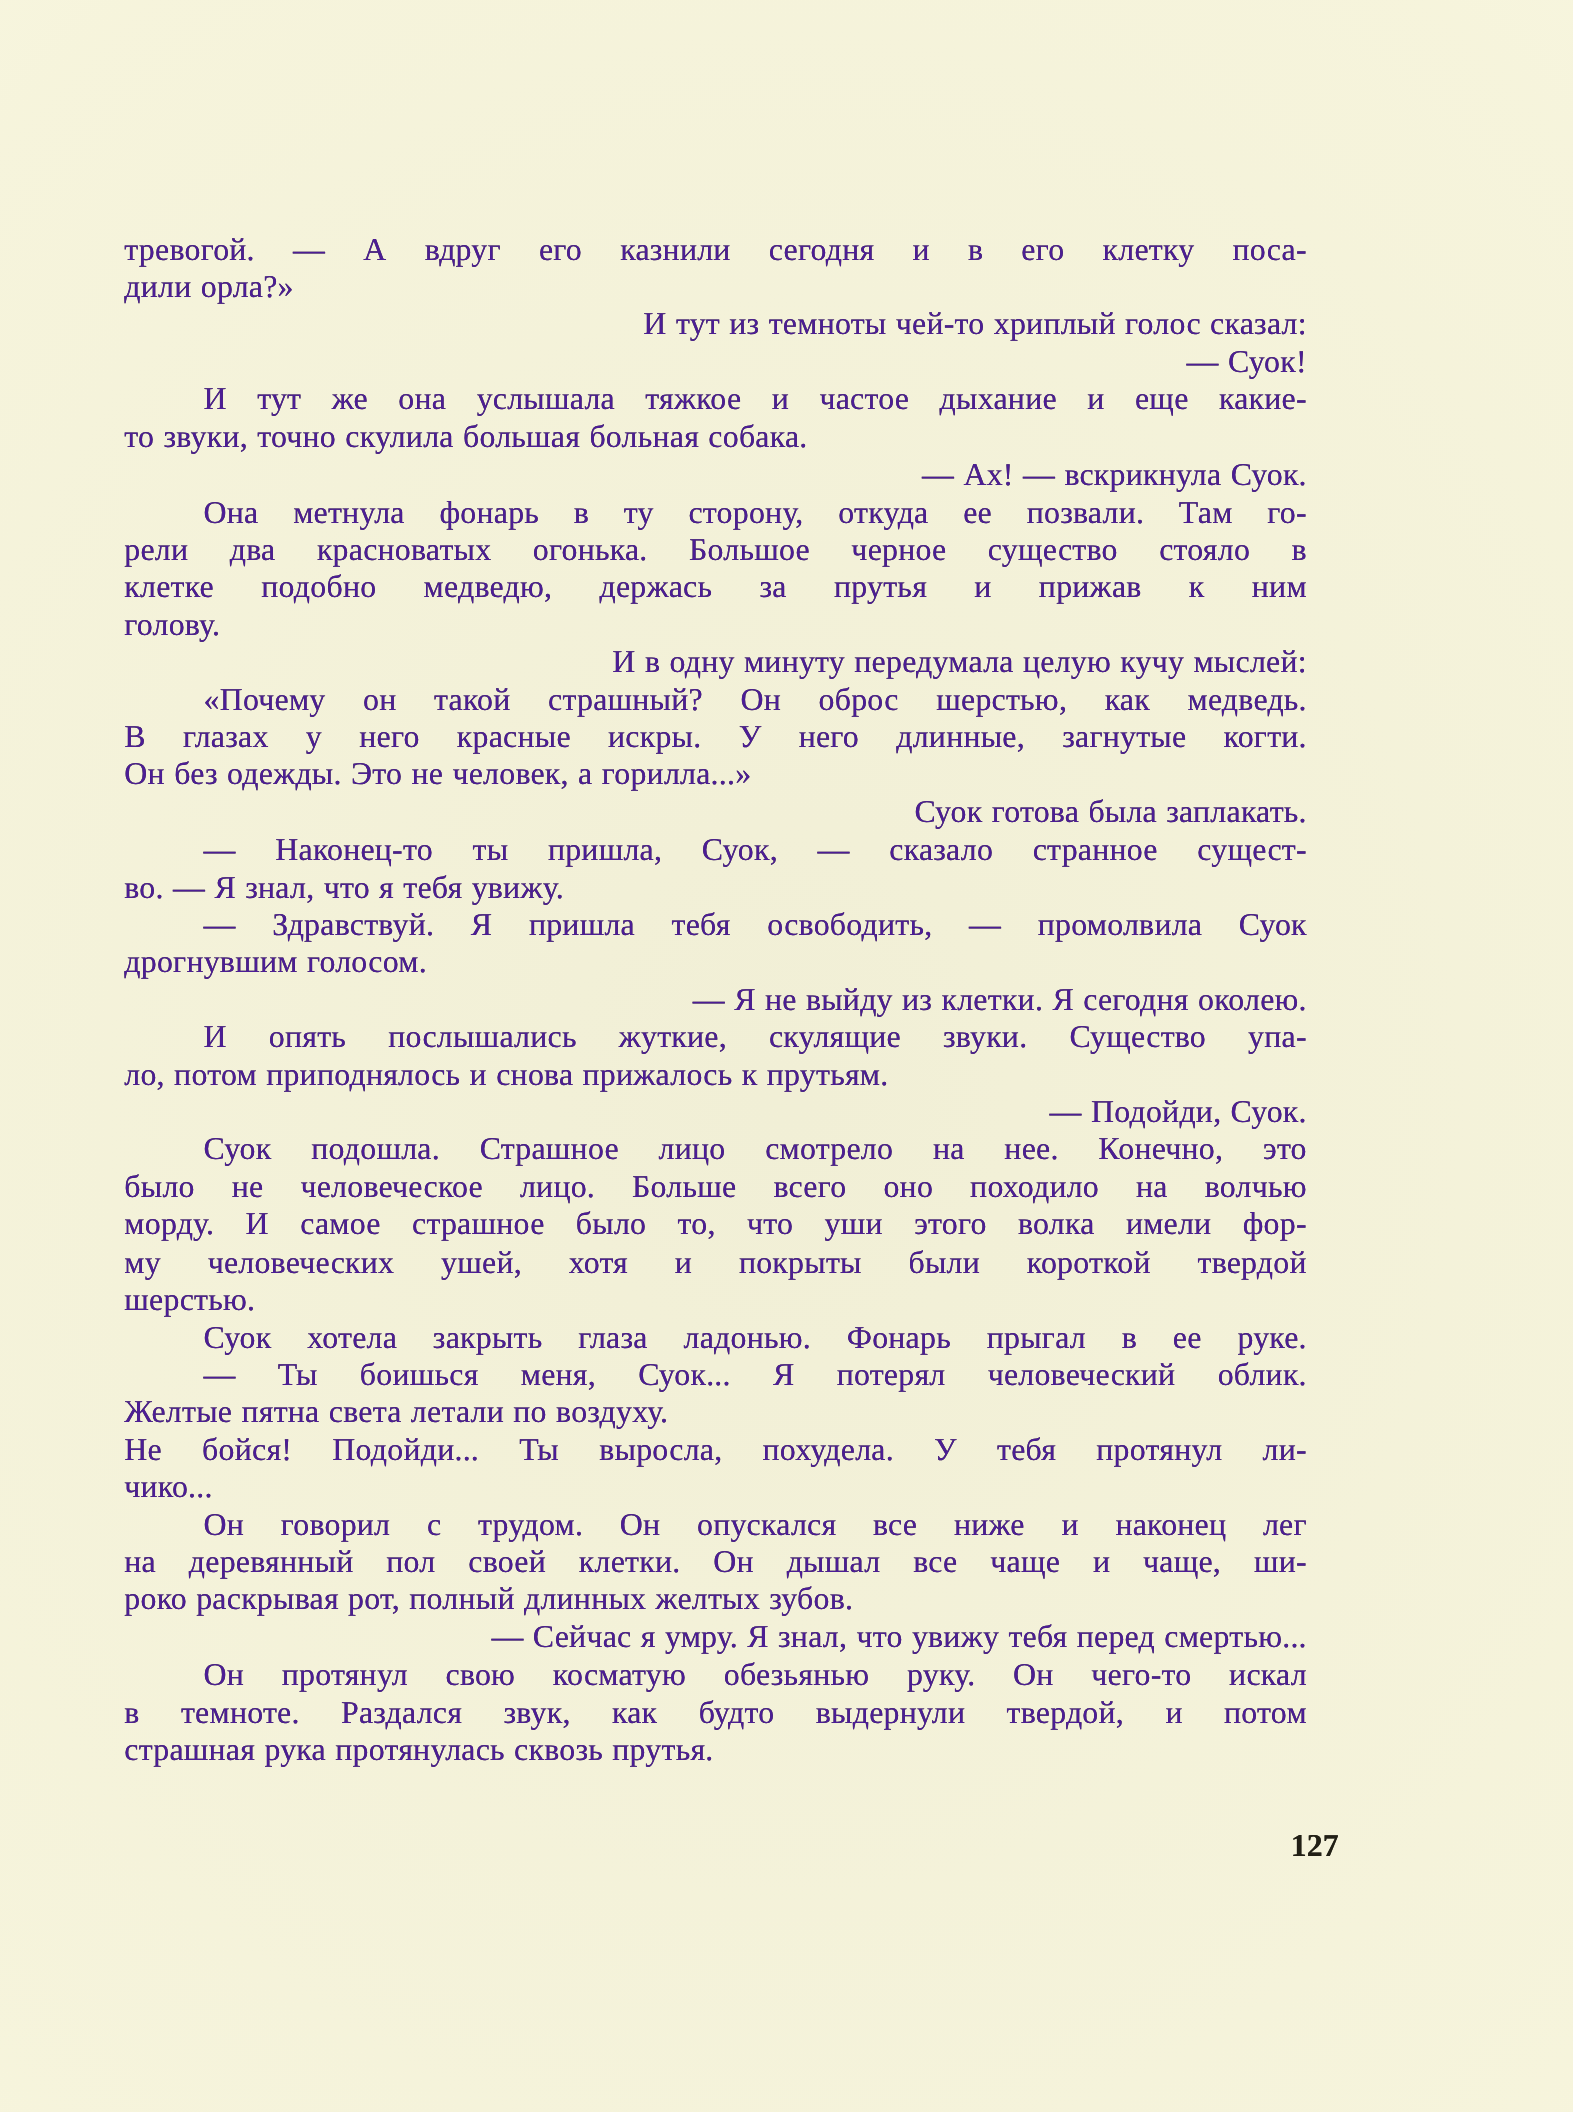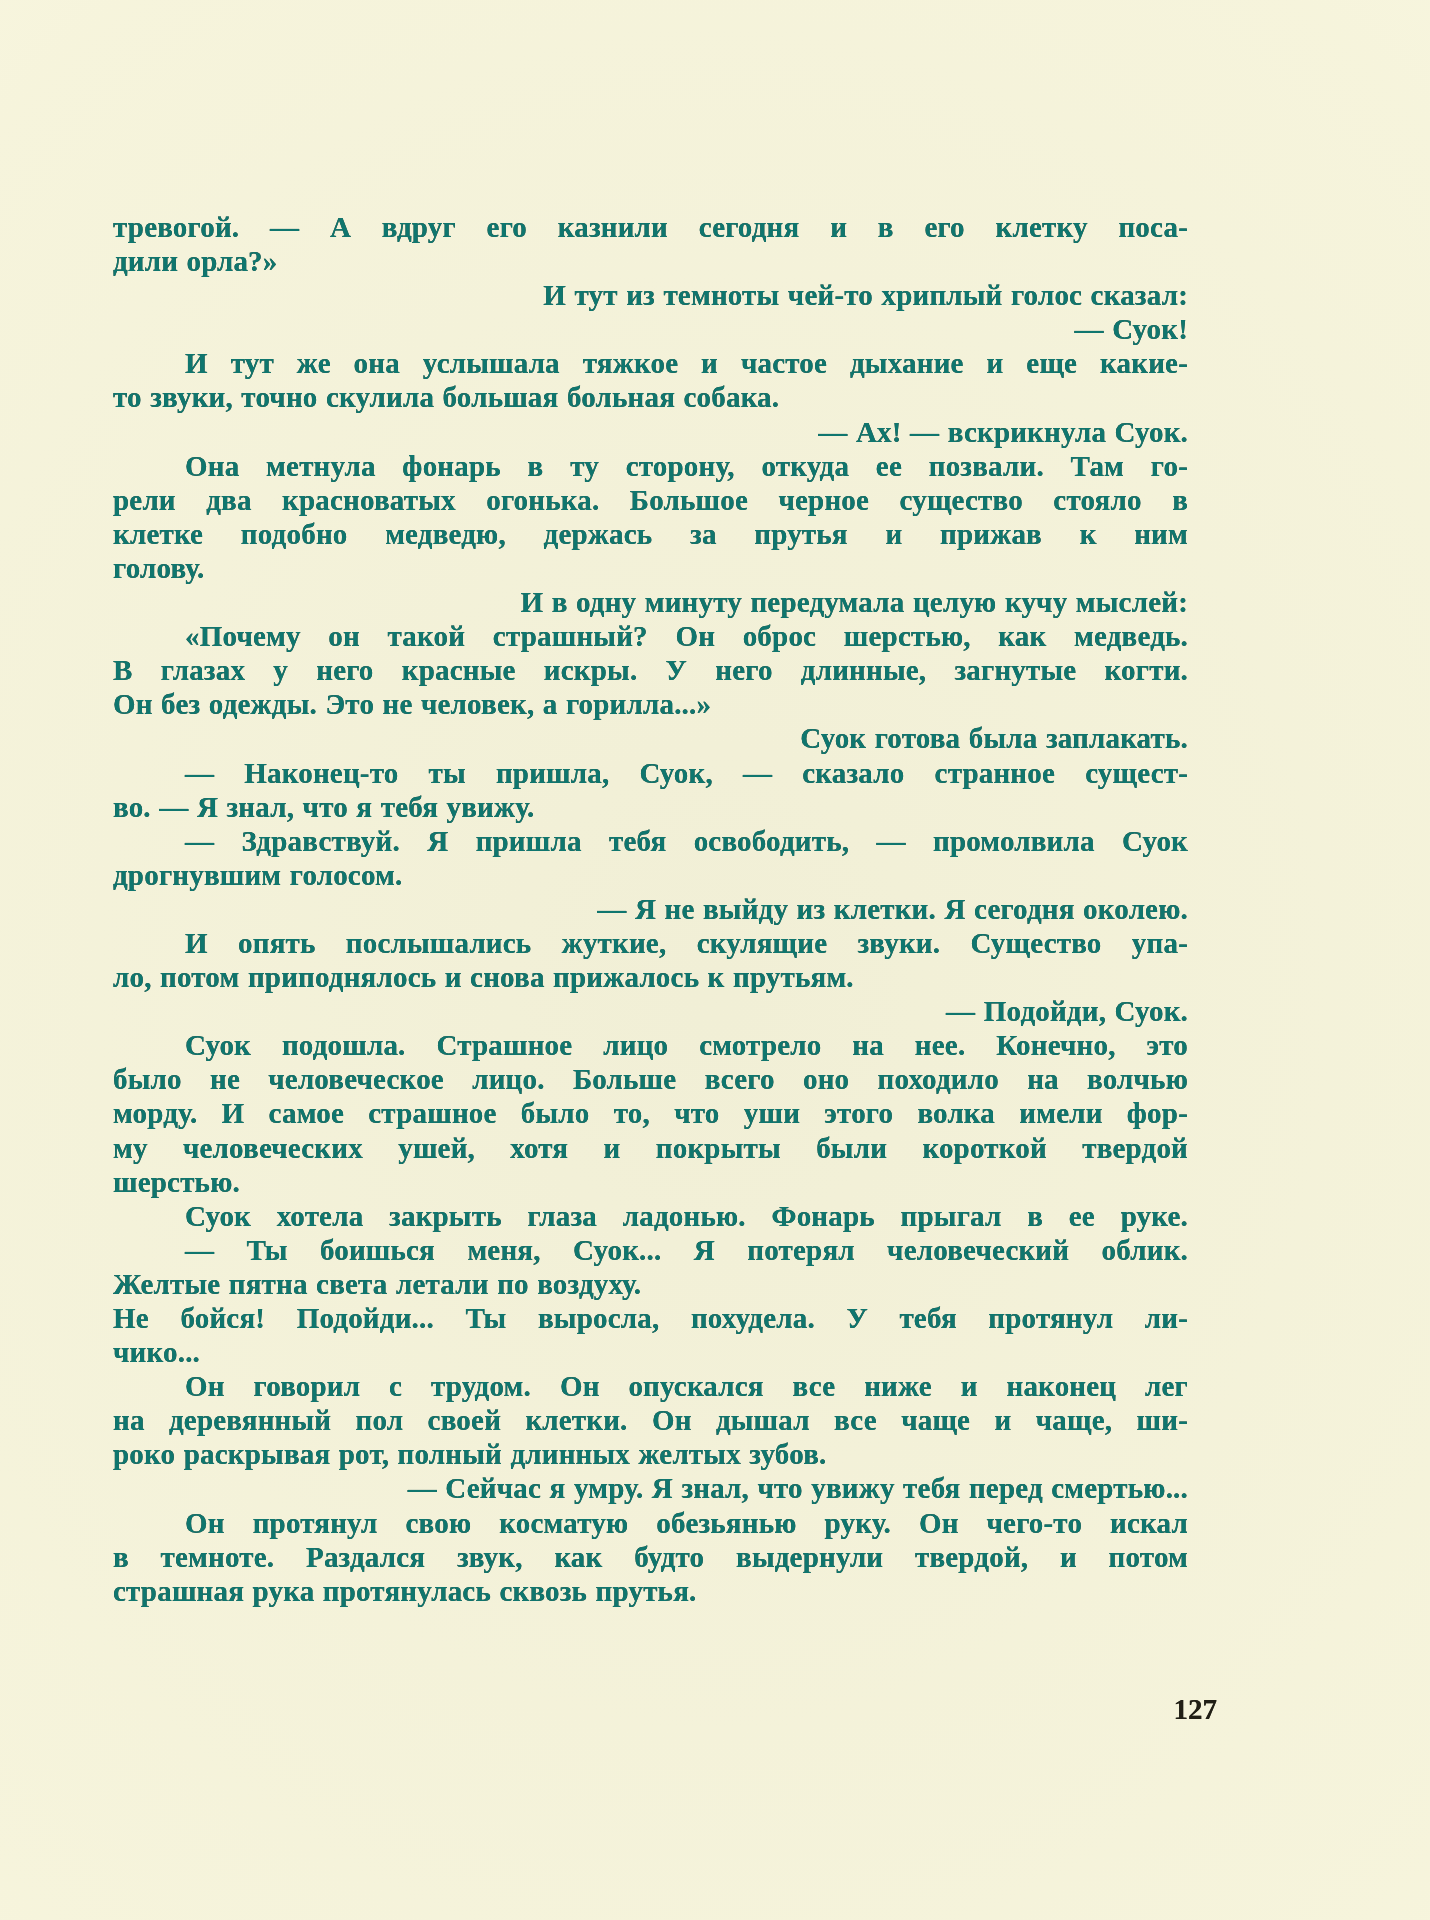--- a/index.html
+++ b/index.html
@@ -50,29 +50,28 @@
   .page-number {
     position: absolute;
     top: 1662px;
     left: 113px;
     width: 1104px;
     text-align: right;
     font-size: 29px;
     font-weight: 600;
     color: #211f15;
     text-shadow: 0 0 0.55px rgba(33,31,21,0.85);
-    margin-top: 31px;
   }
 </style>
 </head>
 <body style="background: rgb(247, 245, 221);">
 
 <div class="paper"></div>
 
-<div class="text-block" style="color: #0f766e; font-weight: bold;">
+<div class="text-block" style="color: #4c1d95;">
     <div class="line fill">тревогой. — А вдруг его казнили сегодня и в его клетку поса-</div>
     <div class="line">дили орла?»</div>
     <div class="line ind">И тут из темноты чей-то хриплый голос сказал:</div>
     <div class="line ind">— Суок!</div>
     <div class="line ind fill">И тут же она услышала тяжкое и частое дыхание и еще какие-</div>
     <div class="line">то звуки, точно скулила большая больная собака.</div>
     <div class="line ind">— Ах! — вскрикнула Суок.</div>
     <div class="line ind fill">Она метнула фонарь в ту сторону, откуда ее позвали. Там го-</div>
     <div class="line fill">рели два красноватых огонька. Большое черное существо стояло в</div>
     <div class="line fill">клетке подобно медведю, держась за прутья и прижав к ним</div>

